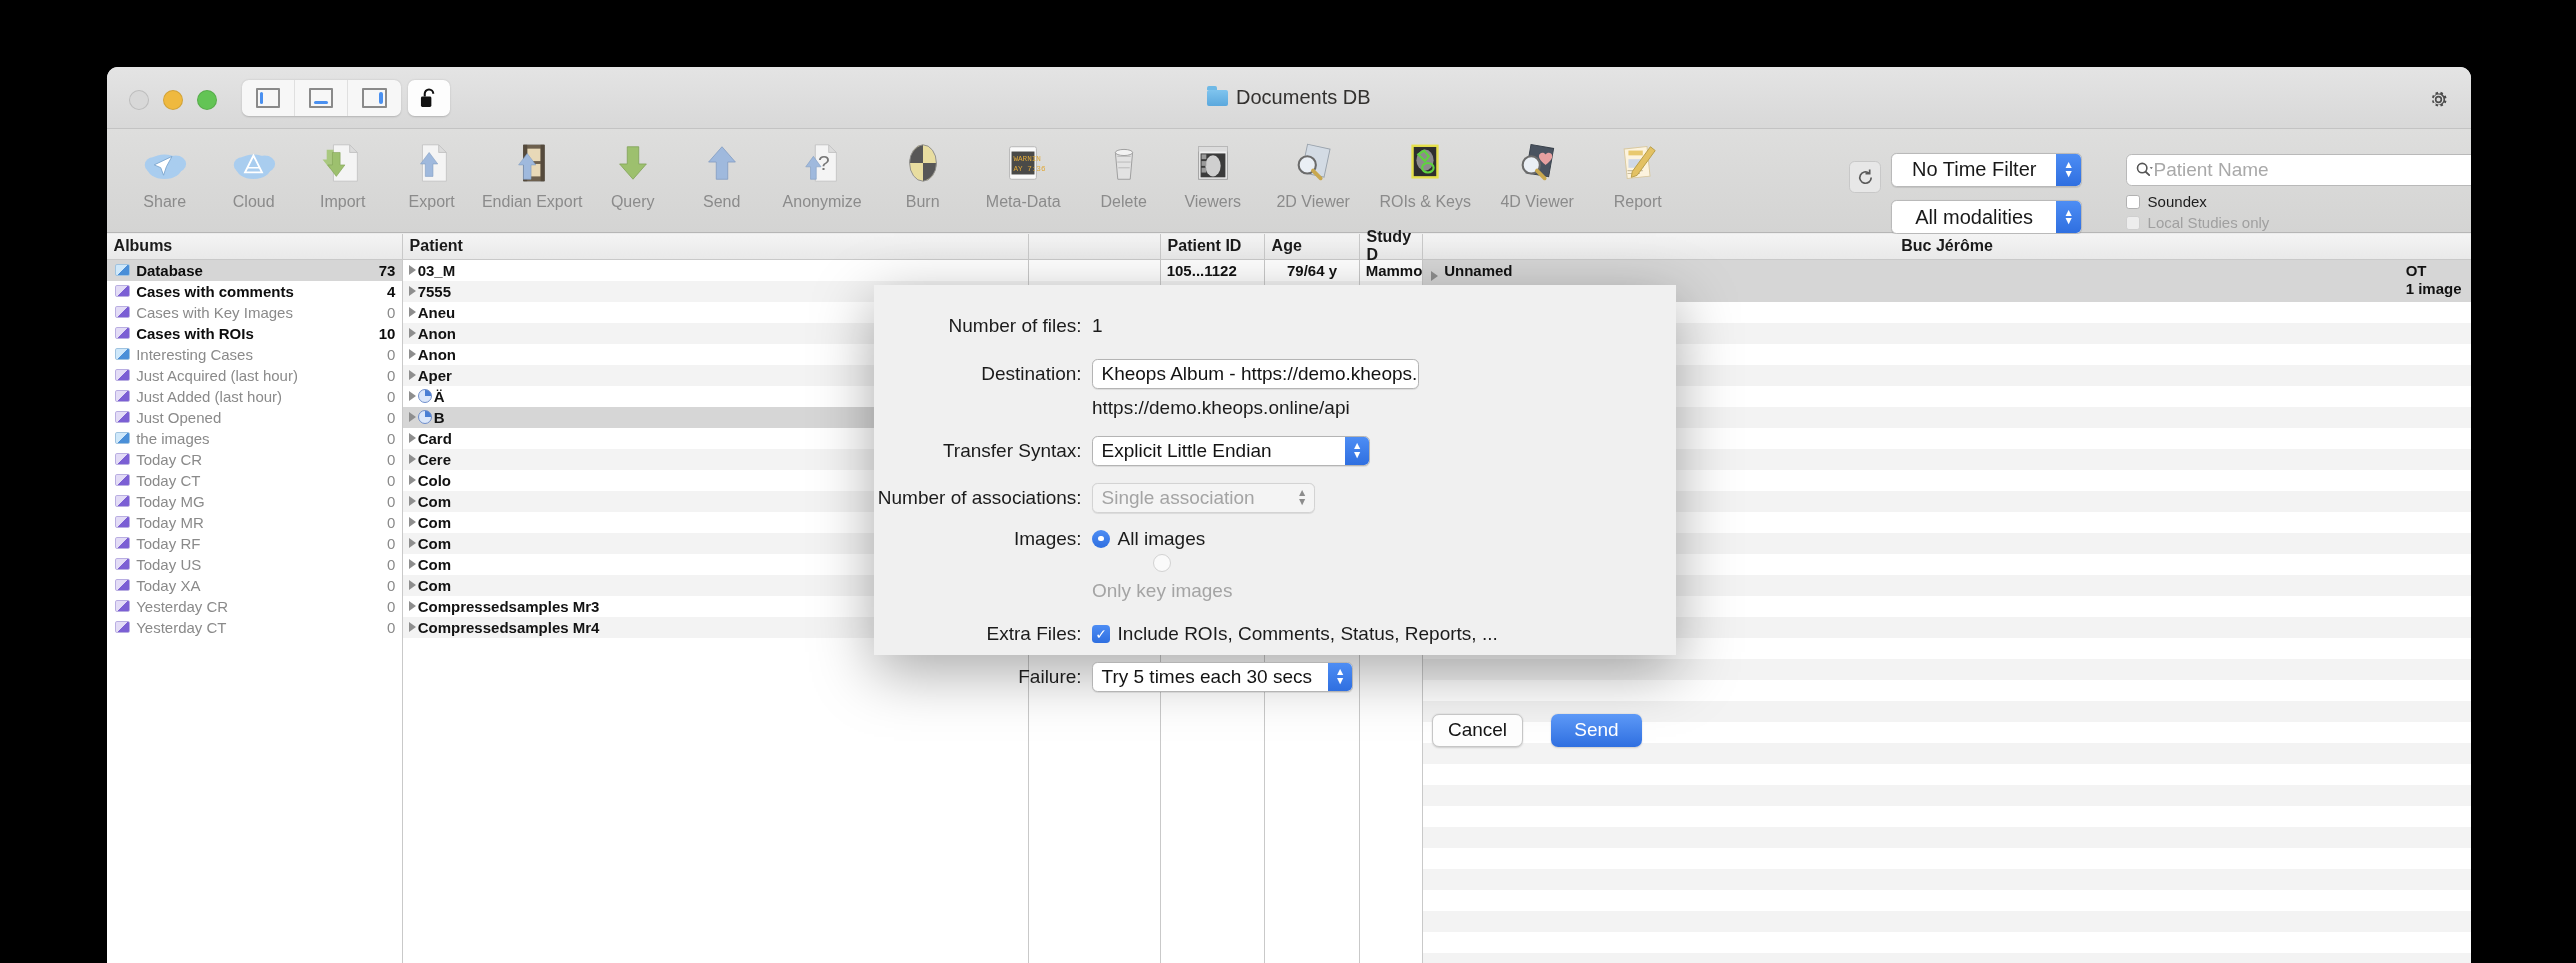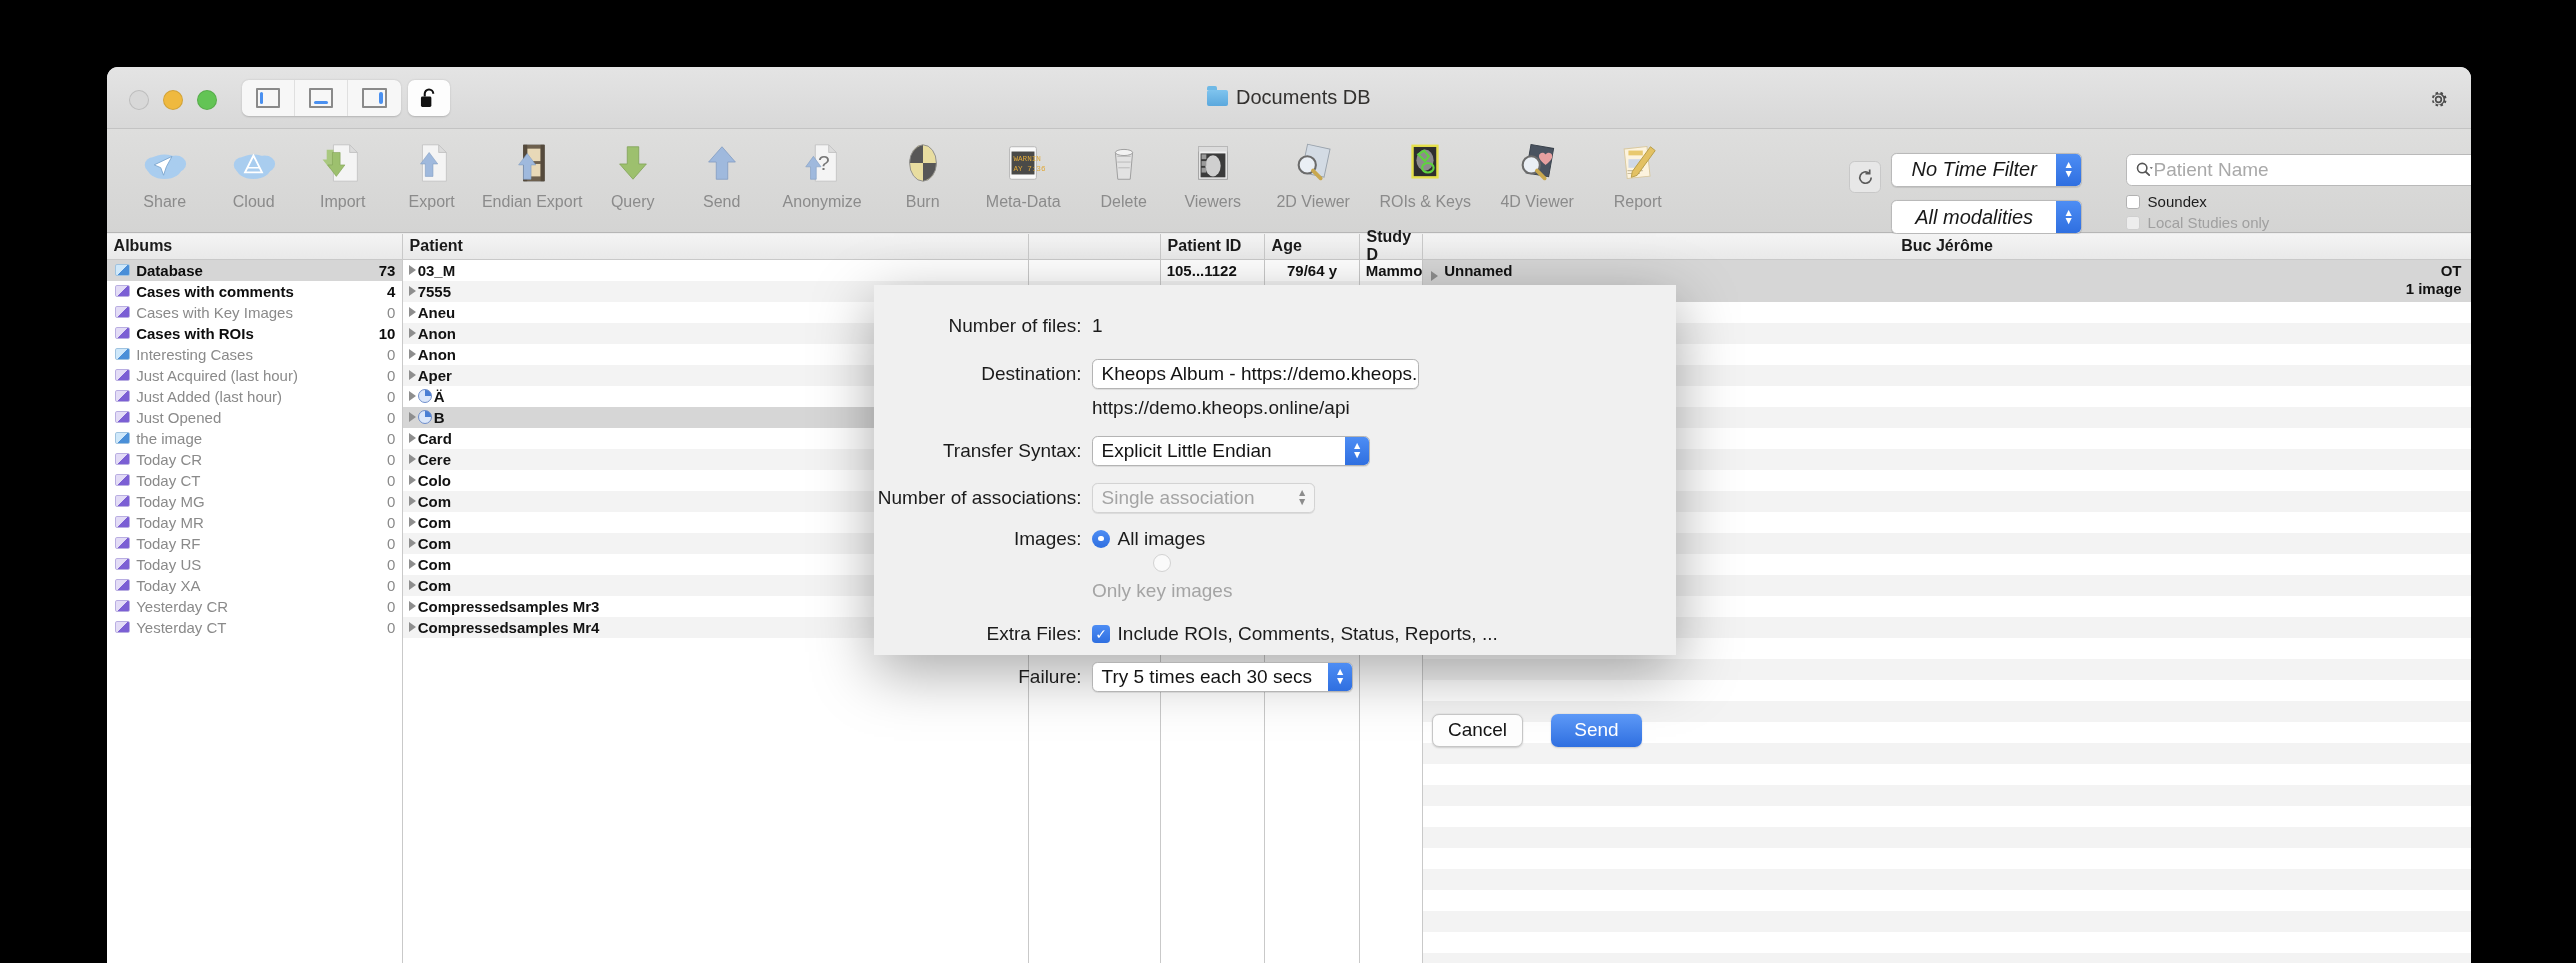--- a/index.html
+++ b/index.html
@@ -127,21 +127,21 @@
     position: absolute;
     height: 34px;
     background: #fff;
     border: 0.9px solid #b9b9b9;
     border-radius: 5.7px;
     display: flex; align-items: center;
     font-size: 20px; color: #181818;
     box-shadow: 0 0.9px 0.9px rgba(0,0,0,.1);
     overflow: hidden;
   }
-  .popup .val { flex: 1; text-align: center; padding: 0 5.7px; white-space: nowrap; font-style: italic; }
+  .popup .val { flex: 1; text-align: center; padding: 0 5.7px; white-space: nowrap; }
   .popup .stepper {
     width: 24.6px; height: 100%;
     background: linear-gradient(#4d8df4,#2f6fe0);
     display: flex; flex-direction: column;
     align-items: center; justify-content: center;
     color: #fff; font-size: 10.4px; line-height: 8.5px;
     flex-shrink: 0;
   }
   #pop-time { left: 1784px; top: 23.6px; width: 191px; }
   #pop-mod  { left: 1784px; top: 71px; width: 191px; }
@@ -255,21 +255,21 @@
   #detail { flex: 1; background: #fff; }
   #detail .col-head { justify-content: center; }
   .det-row {
     height: 42px; background: #d6d6d6;
     display: flex; align-items: flex-start;
     padding: 2.8px 9.5px 0 7.6px; gap: 6.6px;
     font-size: 15px; font-weight: bold; color: #121212;
     position: relative;
   }
   .det-row .tri { margin-top: 8.5px; }
-  .det-row .rt { position: absolute; right: 9.5px; top: 2.8px; text-align: right; line-height: 18px; }
+  .det-row .rt { position: absolute; right: 9.5px; top: 2.8px; text-align: left; line-height: 18px; }
   .det-blank { height: 21px; background: #fff; }
   .det-blank.alt { background: #f3f3f3; }
 
   
   #modal {
     position: absolute;
     left: 767px; top: 218px;
     width: 802px; height: 370px;
     background: #f0f0f0;
     box-shadow: 0 17px 57px rgba(0,0,0,.34);
@@ -651,21 +651,21 @@
             <span class="nm">Just Added (last hour)</span>
             <span class="ct">0</span>
           </div>
           <div class="alb-row">
             <span class="alb-ic purp"></span>
             <span class="nm">Just Opened</span>
             <span class="ct">0</span>
           </div>
           <div class="alb-row">
             <span class="alb-ic blue"></span>
-            <span class="nm">the image</span>
+            <span class="nm">the images</span>
             <span class="ct">0</span>
           </div>
           <div class="alb-row">
             <span class="alb-ic purp"></span>
             <span class="nm">Today CR</span>
             <span class="ct">0</span>
           </div>
           <div class="alb-row">
             <span class="alb-ic purp"></span>
             <span class="nm">Today CT</span>

